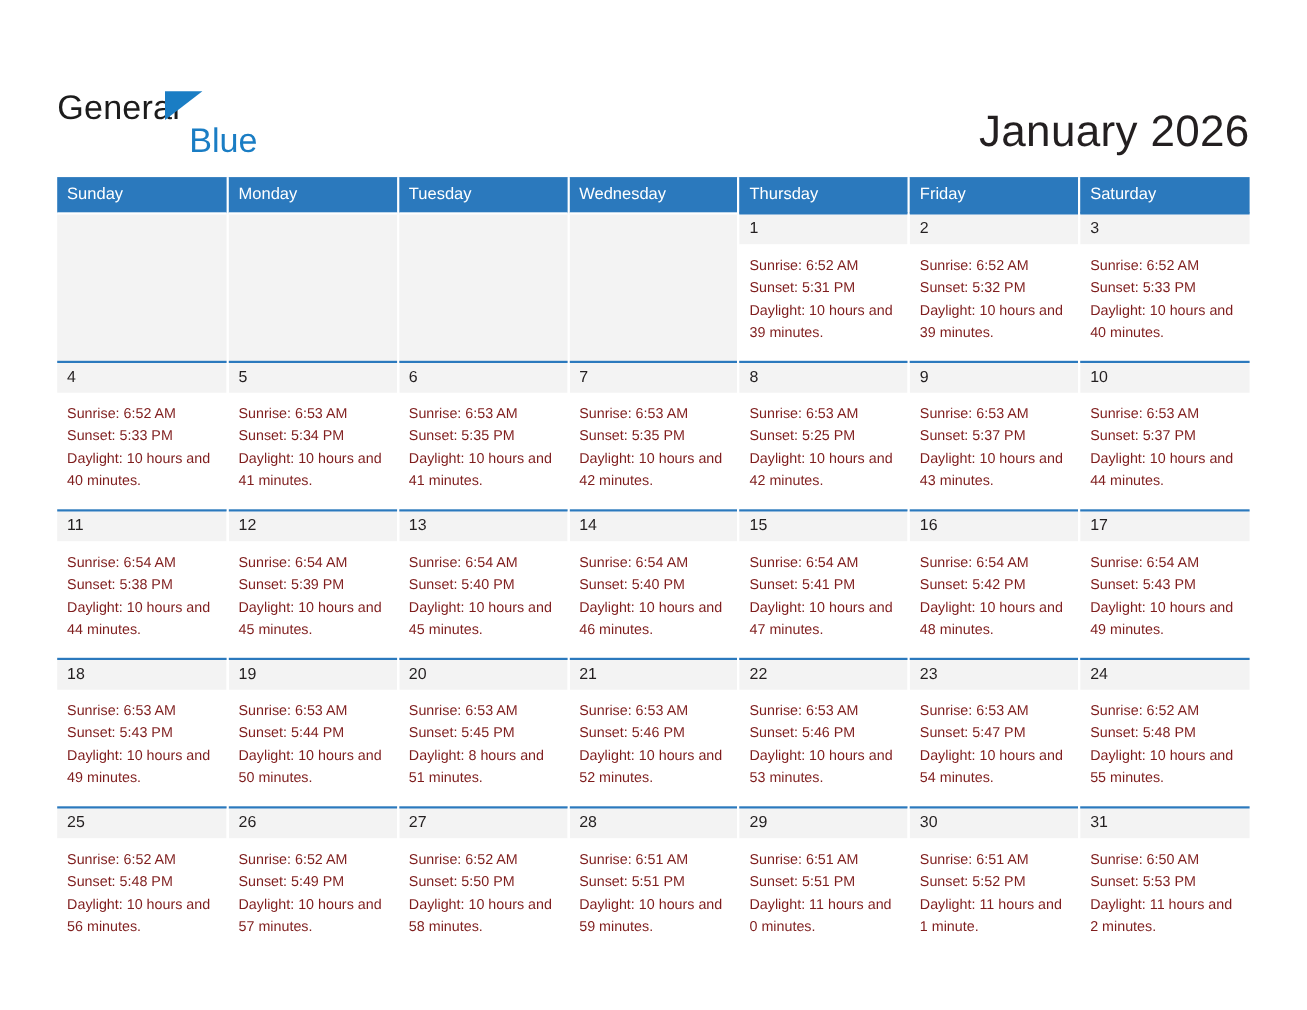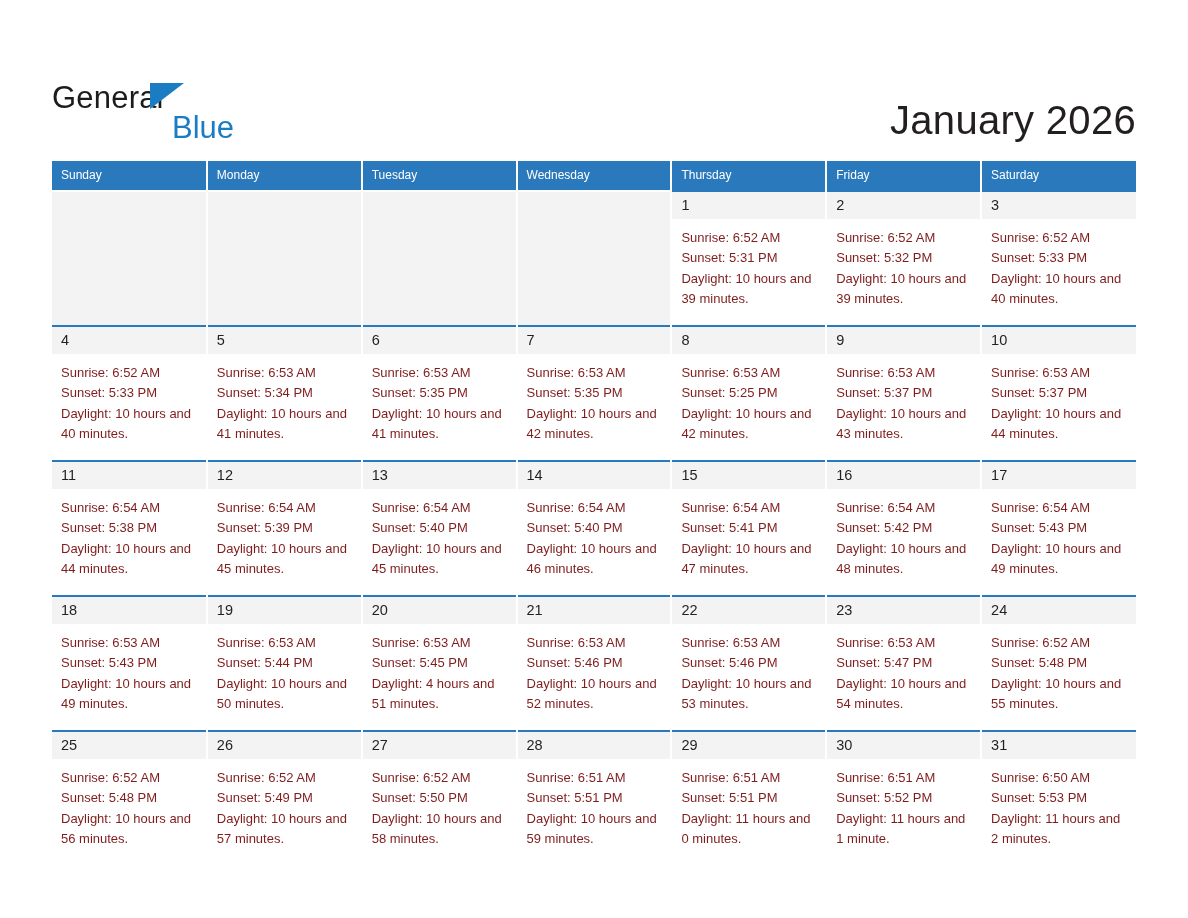--- a/index.html
+++ b/index.html
@@ -77,21 +77,21 @@
   
   table.cal {
     width: 1084px;
     border-collapse: collapse;
     margin-top: 17px;
     table-layout: fixed;
   }
   table.cal th {
     background: #2b79bd;
     color: #ffffff;
-    font-size: 12px;
+    font-size: 15px;
     font-weight: normal;
     text-align: left;
     padding: 7px 0 8px 9px;
     border-right: 2px solid #ffffff;
     height: 30px;
   }
   table.cal th:last-child { border-right: none; }
 
   table.cal td {
     vertical-align: top;
@@ -314,21 +314,21 @@
               <div>Sunrise: 6:53 AM</div>
               <div>Sunset: 5:44 PM</div>
               <div class="daylight">Daylight: 10 hours and 50 minutes.</div>
             </div>
           </td>
           <td>
             <span class="daynum">20</span>
             <div class="info">
               <div>Sunrise: 6:53 AM</div>
               <div>Sunset: 5:45 PM</div>
-              <div class="daylight">Daylight: 4 hours and 51 minutes.</div>
+              <div class="daylight">Daylight: 8 hours and 51 minutes.</div>
             </div>
           </td>
           <td>
             <span class="daynum">21</span>
             <div class="info">
               <div>Sunrise: 6:53 AM</div>
               <div>Sunset: 5:46 PM</div>
               <div class="daylight">Daylight: 10 hours and 52 minutes.</div>
             </div>
           </td>

